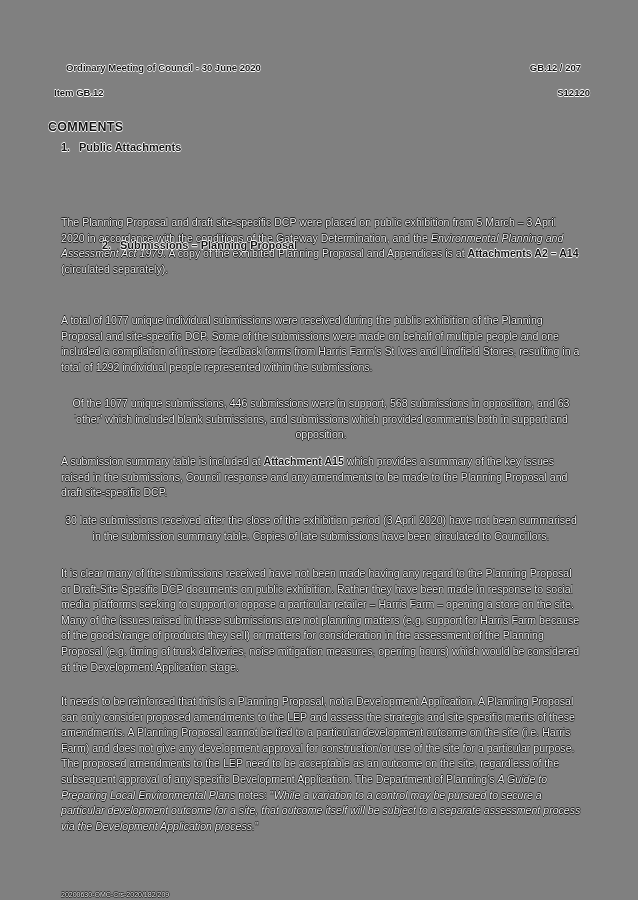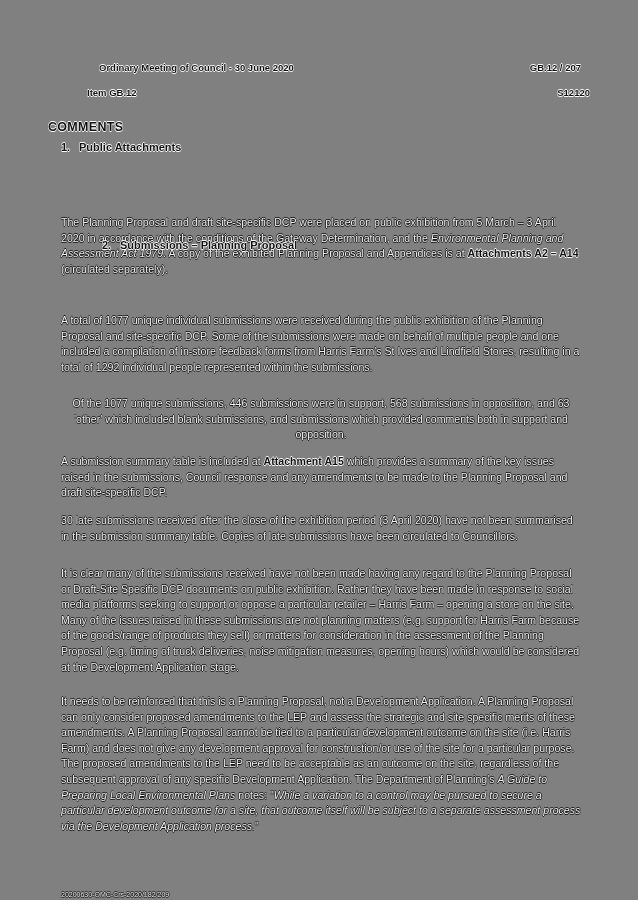--- a/index.html
+++ b/index.html
@@ -9,21 +9,21 @@
   }
   .reg {
     color:#f2f2f2;
     text-shadow: -0.6px 0 0 #111, 0.6px 0 0 #111, 0 -0.6px 0 #111, 0 0.6px 0 #111;
     margin-top: 48px;
   }
   .bold {
     font-weight:bold; color:#111;
     text-shadow: -0.6px 0 0 #fff, 0.6px 0 0 #fff, 0 -0.6px 0 #fff, 0 0.6px 0 #fff;
   }
-  .hdr { position:absolute; font-size:9.5px; font-weight:bold;margin-left:33px; }
+  .hdr { position:absolute; font-size:9.5px; font-weight:bold; }
   .hdr-left1 { left:66px; top:62px; }
   .hdr-right1 { right:57px; top:62px; }
   .hdr-left2 { left:54px; top:87px;text-align:center; }
   .hdr-right2 { right:48px; top:87px; }
   .comments { position:absolute; left:48px; top:120px; font-size:12.5px; font-weight:bold; letter-spacing:0.3px; }
   .section { position:absolute; left:61px; font-size:11px; font-weight:bold; }
   .section .num { display:inline-block; width:18px; }
   .para { position:absolute; left:61px; width:520px; font-size:10.6px; line-height:15.6px; }
   .para i { font-style:italic; }
   .para b { font-weight:bold; color:#111;
@@ -53,21 +53,21 @@
 </div>
 
 <div class="para reg" style="top:265px;">A total of 1077 unique individual submissions were received during the public exhibition of the Planning Proposal and site-specific DCP. Some of the submissions were made on behalf of multiple people and one included a compilation of in-store feedback forms from Harris Farm's St Ives and Lindfield Stores, resulting in a total of 1292 individual people represented within the submissions.</div>
 
 <div class="para reg" style="top:348px;text-align:center;">Of the 1077 unique submissions, 446 submissions were in support, 568 submissions in opposition, and 63 'other' which included blank submissions, and submissions which provided comments both in support and opposition.</div>
 
 <div class="para reg" style="top:406px;">
   <span>A submission summary table is included at </span><b>Attachment A15</b><span> which provides a summary of the key issues raised in the submissions, Council response and any amendments to be made to the Planning Proposal and draft site-specific DCP.</span>
 </div>
 
-<div class="para reg" style="top:465px;">30 late submissions received after the close of the exhibition period (3 April 2020) have not been summarised in the submission summary table. Copies of late submissions have been circulated to Councillors.</div>
+<div class="para reg" style="top:465px;text-align:center;">30 late submissions received after the close of the exhibition period (3 April 2020) have not been summarised in the submission summary table. Copies of late submissions have been circulated to Councillors.</div>
 
 <div class="para reg" style="top:518px;">It is clear many of the submissions received have not been made having any regard to the Planning Proposal or Draft-Site Specific DCP documents on public exhibition. Rather they have been made in response to social media platforms seeking to support or oppose a particular retailer – Harris Farm – opening a store on the site. Many of the issues raised in these submissions are not planning matters (e.g. support for Harris Farm because of the goods/range of products they sell) or matters for consideration in the assessment of the Planning Proposal (e.g. timing of truck deliveries, noise mitigation measures, opening hours) which would be considered at the Development Application stage.</div>
 
 <div class="para reg" style="top:646px;">
   <span>It needs to be reinforced that this is a Planning Proposal, not a Development Application. A Planning Proposal can only consider proposed amendments to the LEP and assess the strategic and site specific merits of these amendments. A Planning Proposal cannot be tied to a particular development outcome on the site (i.e. Harris Farm) and does not give any development approval for construction/or use of the site for a particular purpose. The proposed amendments to the LEP need to be acceptable as an outcome on the site, regardless of the subsequent approval of any specific Development Application. The Department of Planning's </span><i>A Guide to Preparing Local Environmental Plans</i><span> notes: "</span><i>While a variation to a control may be pursued to secure a particular development outcome for a site, that outcome itself will be subject to a separate assessment process via the Development Application process.</i><span>"</span>
 </div>
 
 <div class="footer reg">20200630-OMC-Crs-2020/182/209</div>
 
 </body></html>

